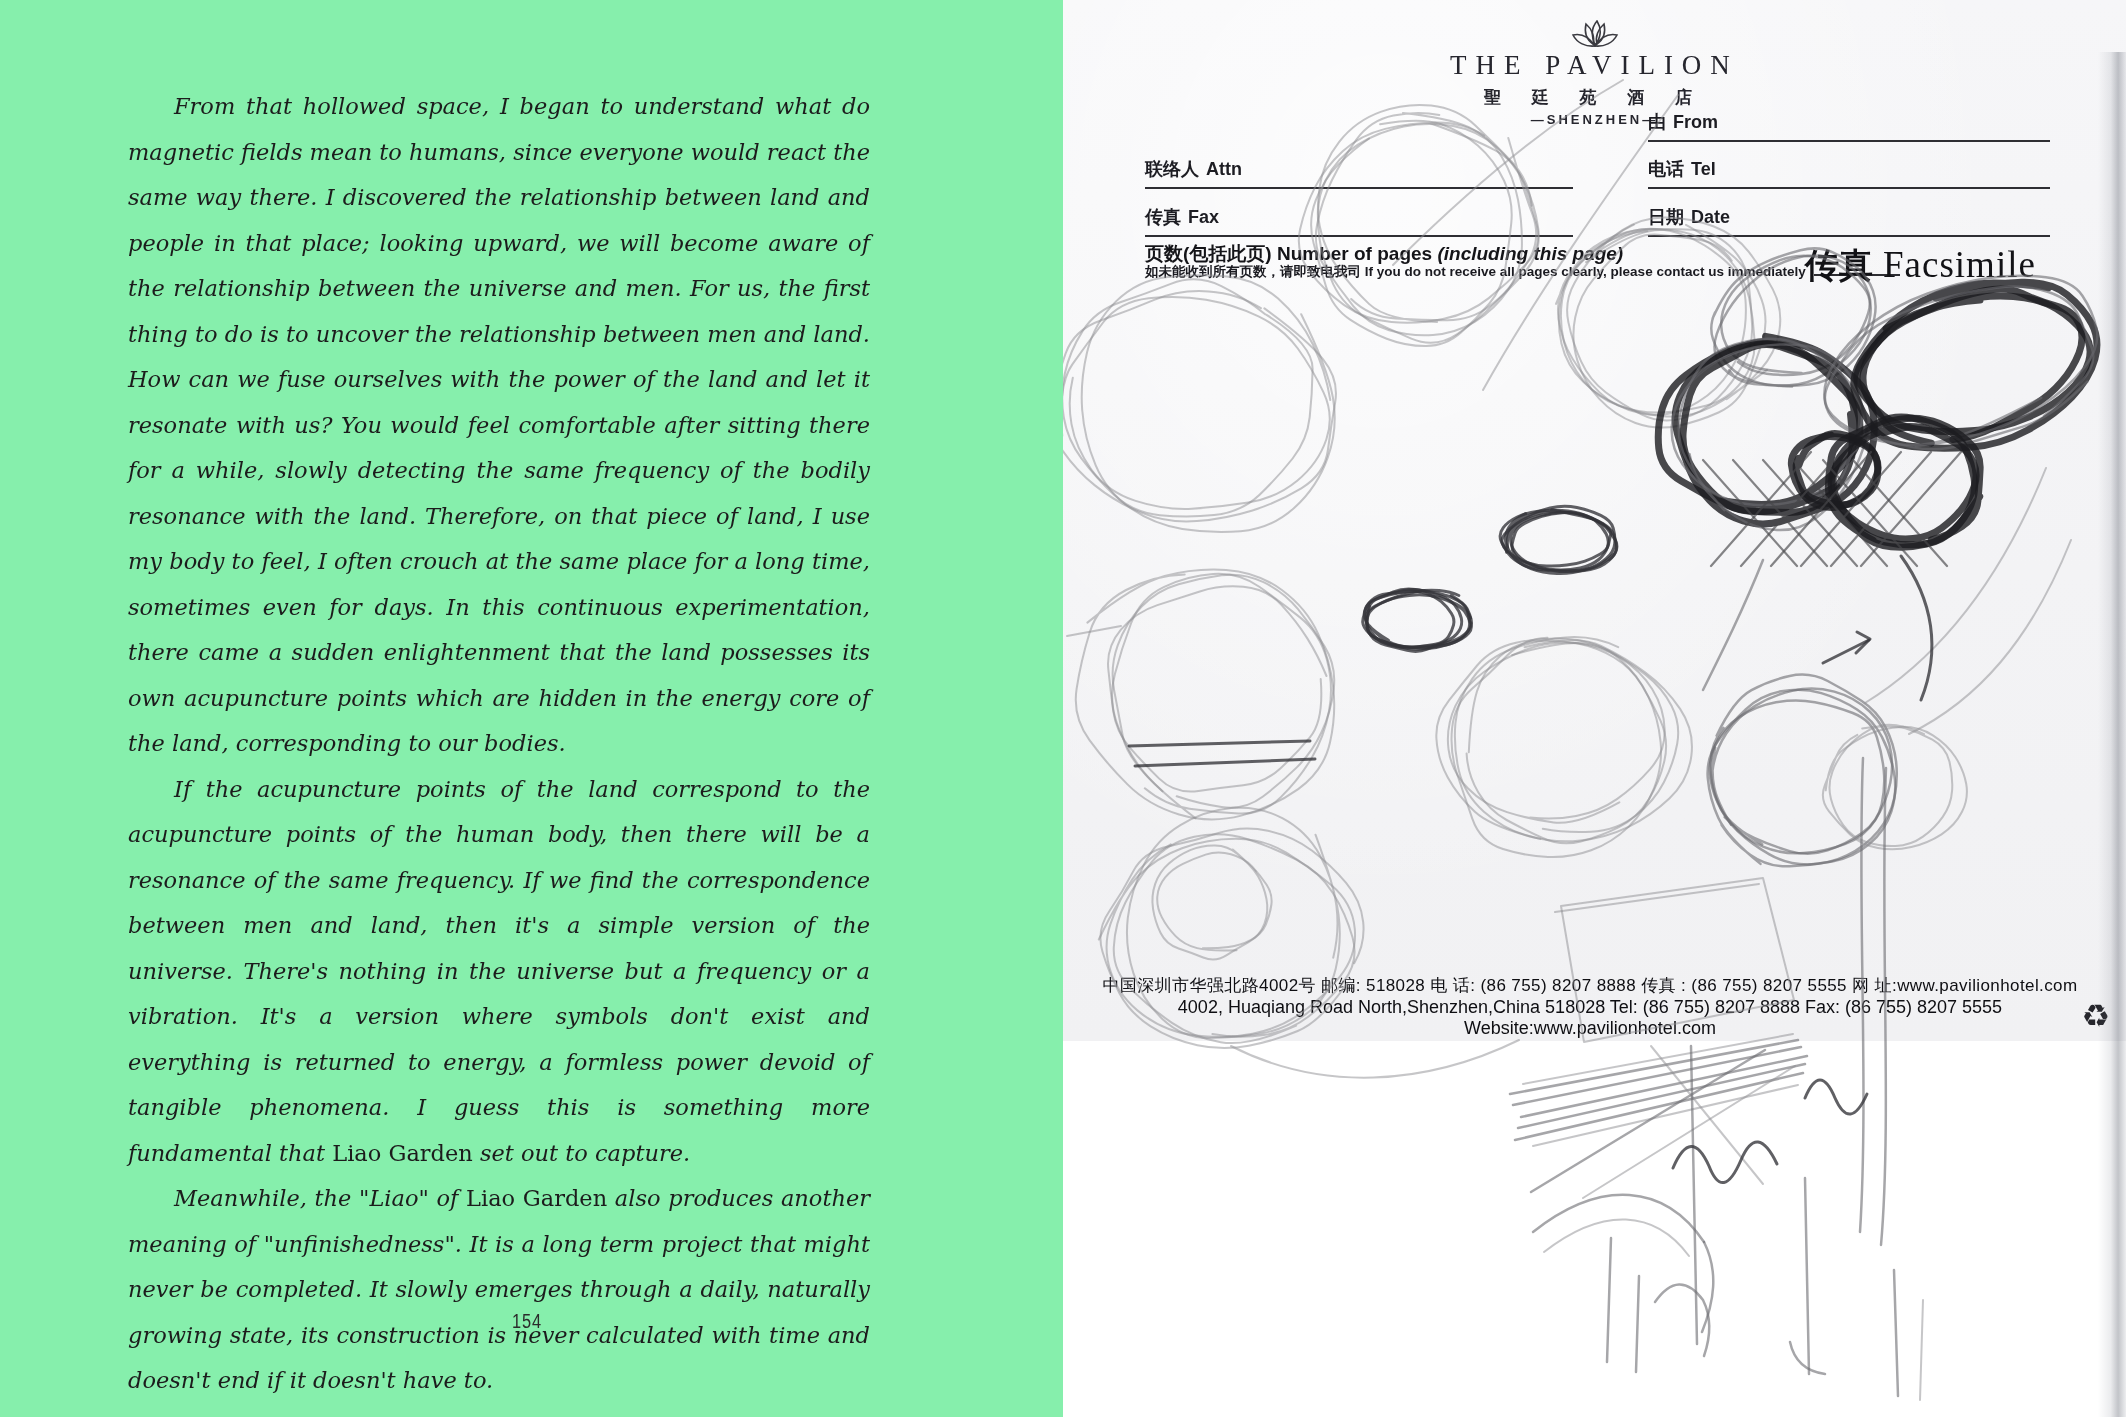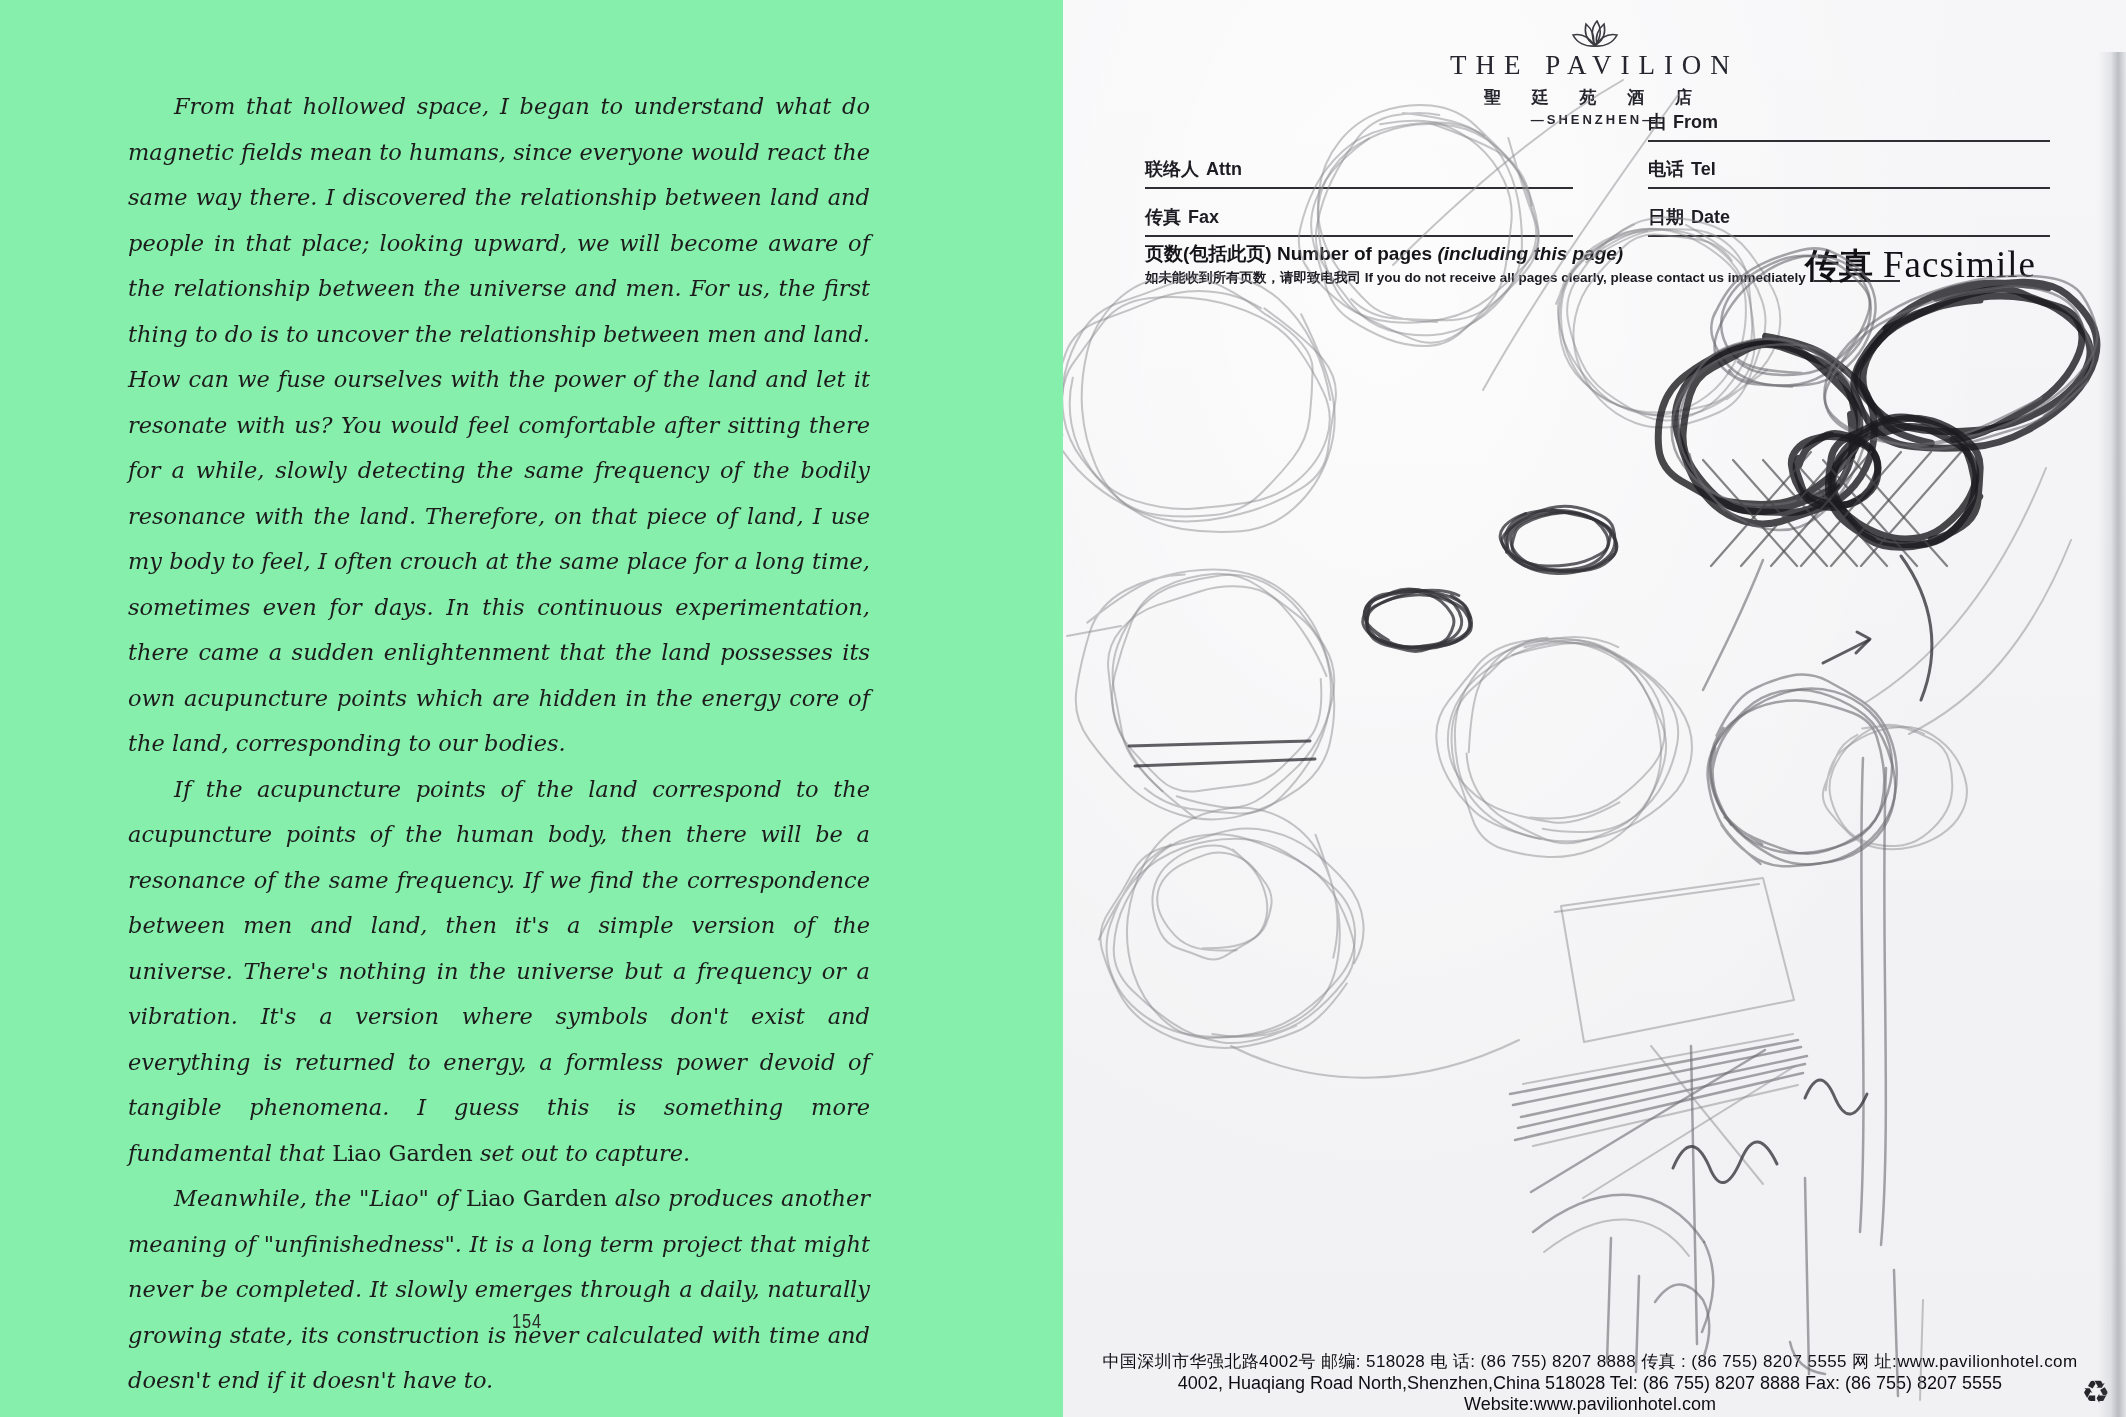--- a/index.html
+++ b/index.html
@@ -10,21 +10,21 @@
   .left-page{position:absolute;left:0;top:0;width:1063px;height:1417px;background:#86efac;}
   .book-text{position:absolute;left:128px;top:84px;width:742px;
              font-family:"DejaVu Serif",serif;font-style:italic;
              font-size:22.5px;line-height:45.5px;color:#1c1c1c;text-align:justify;}
   .book-text p{margin:0;text-indent:46px;}
   .book-text .roman{font-style:normal;}
   .page-number{position:absolute;left:512px;top:1310px;font-family:"Liberation Sans",sans-serif;
                font-size:20px;color:#2b2b2b;letter-spacing:1px;transform:scaleX(.82);transform-origin:left;}
 
   
-  .fax-page{position:absolute;left:1063px;top:0;width:1063px;height:1417px;
+  .fax-page{position:absolute;left:1063px;top:0;width:1063px;height:1041px;
             background:radial-gradient(ellipse at 30% 18%, rgba(255,255,255,.75), rgba(255,255,255,0) 60%),
                        linear-gradient(180deg,#f6f6f8 0%,#f3f3f5 55%,#f1f1f3 100%);
             color:#1e1e24;}
   .scan-edge{position:absolute;right:0;top:52px;width:28px;height:1365px;
              background:linear-gradient(90deg, rgba(0,0,0,0) 0%, rgba(130,135,148,.16) 45%,
                         rgba(95,100,112,.38) 72%, rgba(185,188,196,.25) 100%);}
 
   .brand{position:absolute;left:0;top:20px;width:100%;text-align:center;}
   .brand-logo{display:block;margin:0 auto 2px auto;}
   .brand-name{font-family:"Liberation Serif",serif;font-size:27px;letter-spacing:9px;color:#26262e;}
@@ -33,21 +33,21 @@
 
   .frow{position:absolute;height:30px;border-bottom:2px solid #2e2e33;
         font-size:18px;font-weight:600;color:#1d1d23;white-space:nowrap;}
   .frow .cjk{margin-right:7px;}
   .col-l{left:82px;width:428px;}
   .col-r{left:585px;width:402px;}
   .r1{top:110px;} .r2{top:157px;} .r3{top:205px;}
 
   .pages-line{position:absolute;left:82px;top:241px;font-size:19px;font-weight:700;color:#141418;white-space:nowrap;}
   .pages-line .it{font-style:italic;}
-  .notice{position:absolute;left:82px;top:268px;font-size:13.5px;font-weight:600;color:#1a1a20;white-space:nowrap;}
+  .notice{position:absolute;left:82px;top:262px;font-size:13.5px;font-weight:600;color:#1a1a20;white-space:nowrap;}
   .notice-line{display:inline-block;width:86px;border-bottom:2px solid #2e2e33;height:12px;margin-left:8px;}
 
   .facsimile{position:absolute;left:742px;top:243px;white-space:nowrap;color:#121216;}
   .facsimile .cjk{font-size:34px;font-weight:700;margin-right:10px;}
   .facsimile .en{font-family:"Liberation Serif",serif;font-size:37px;letter-spacing:1px;}
 
   .fax-footer{position:absolute;left:18px;bottom:2px;width:1018px;text-align:center;
               color:#0e0e12;line-height:1.18;}
   .fax-footer .l1{font-size:17px;letter-spacing:.4px;}
   .fax-footer .l2{font-size:18px;}

